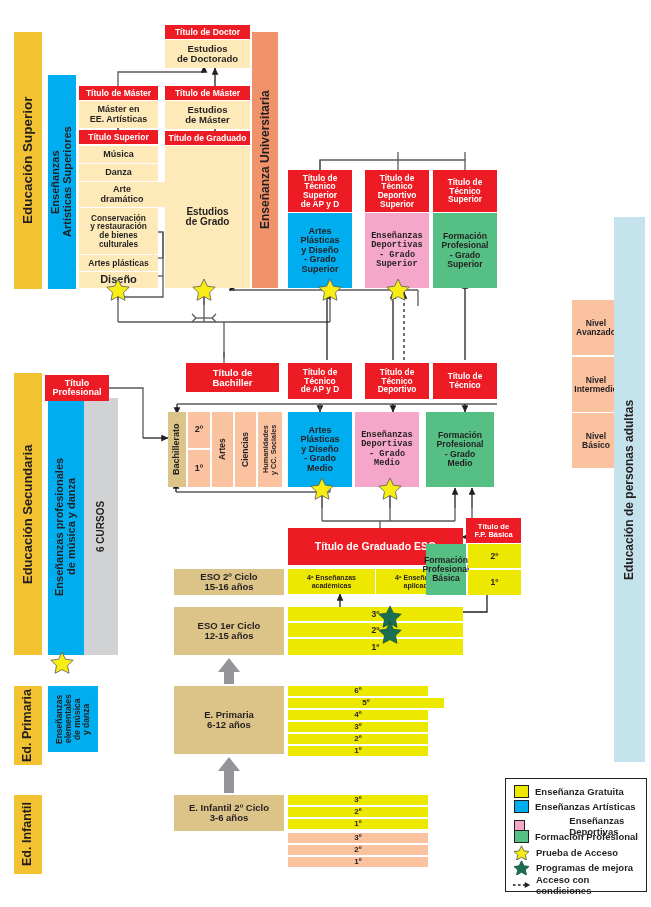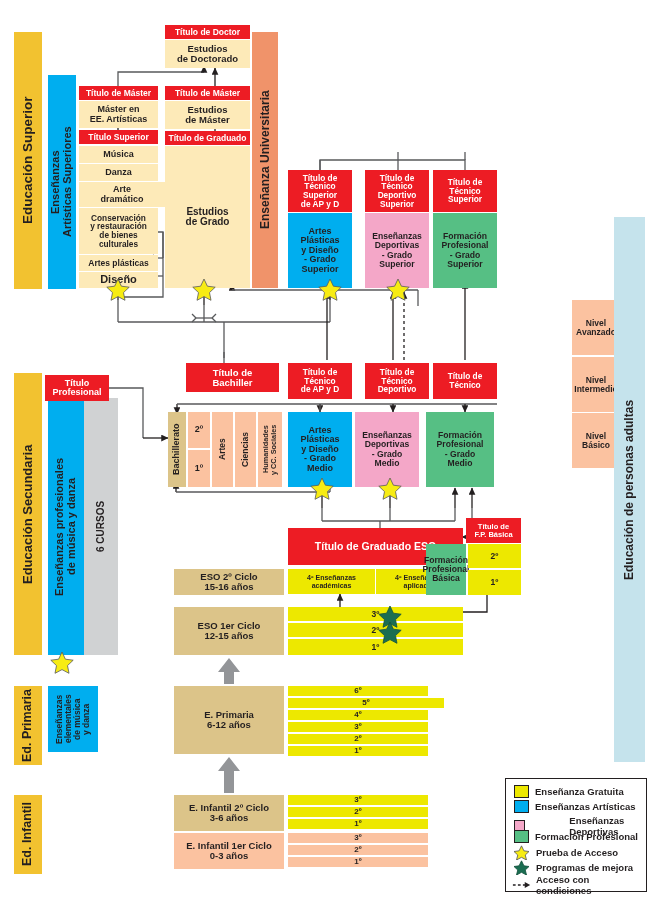--- a/index.html
+++ b/index.html
@@ -3,21 +3,21 @@
 <meta charset="utf-8">
 <style>
   html,body{margin:0;padding:0;background:#ffffff;}
   body{font-family:"Liberation Sans", sans-serif;}
   #stage{position:relative;width:651px;height:907px;overflow:hidden;background:#fff;}
   .box{position:absolute;box-sizing:border-box;display:flex;align-items:center;justify-content:center;
        text-align:center;color:#231f20;line-height:1.05;font-weight:bold;}
   .red{background:#ed1c24;color:#ffffff;}
   .cream{background:#fdeab8;}
   .blue{background:#00aeef;}
-  .pink{background:#f4a7c8;}
+  .pink{background:#f4a7c8;font-family:Liberation Mono, monospace;}
   .green{background:#56bf84;}
   .yellowband{background:#f2c230;}
   .yellow{background:#ede800;}
   .khaki{background:#dcc489;}
   .peach{background:#fbc2a0;}
   .purple{background:#8287c4;}
   .lightblue{background:#c5e3ec;}
   .grey{background:#d0d2d3;}
   .vert{writing-mode:vertical-rl;transform:rotate(180deg);}
   svg.ov{position:absolute;left:0;top:0;width:651px;height:907px;pointer-events:none;}
@@ -278,22 +278,20 @@
   <div class="box yellow" style="left:288px;top:722px;width:140px;height:10px;font-size:8px;">3º</div>
   <div class="box yellow" style="left:288px;top:734px;width:140px;height:10px;font-size:8px;">2º</div>
   <div class="box yellow" style="left:288px;top:746px;width:140px;height:10px;font-size:8px;">1º</div>
 
   <div class="box khaki" style="left:174px;top:795px;width:110px;height:36px;font-size:9.5px;white-space:pre-line;">E. Infantil 2º Ciclo
 3-6 años</div>
   <div class="box yellow" style="left:288px;top:795px;width:140px;height:10px;font-size:8px;">3º</div>
   <div class="box yellow" style="left:288px;top:807px;width:140px;height:10px;font-size:8px;">2º</div>
   <div class="box yellow" style="left:288px;top:819px;width:140px;height:10px;font-size:8px;">1º</div>
 
-  <div class="box peach" style="left:174px;top:833px;width:110px;height:36px;font-size:9.5px;white-space:pre-line;">E. Infantil 1er Ciclo
-0-3 años</div>
   <div class="box peach" style="left:288px;top:833px;width:140px;height:10px;font-size:8px;">3º</div>
   <div class="box peach" style="left:288px;top:845px;width:140px;height:10px;font-size:8px;">2º</div>
   <div class="box peach" style="left:288px;top:857px;width:140px;height:10px;font-size:8px;">1º</div>
 
   <div class="box peach" style="left:572px;top:300px;width:48px;height:55px;font-size:8.5px;white-space:pre-line;">Nivel
 Avanzado</div>
   <div class="box peach" style="left:572px;top:357px;width:48px;height:55px;font-size:8.5px;white-space:pre-line;">Nivel
 Intermedio</div>
   <div class="box peach" style="left:572px;top:413px;width:48px;height:55px;font-size:8.5px;white-space:pre-line;">Nivel
 Básico</div>

